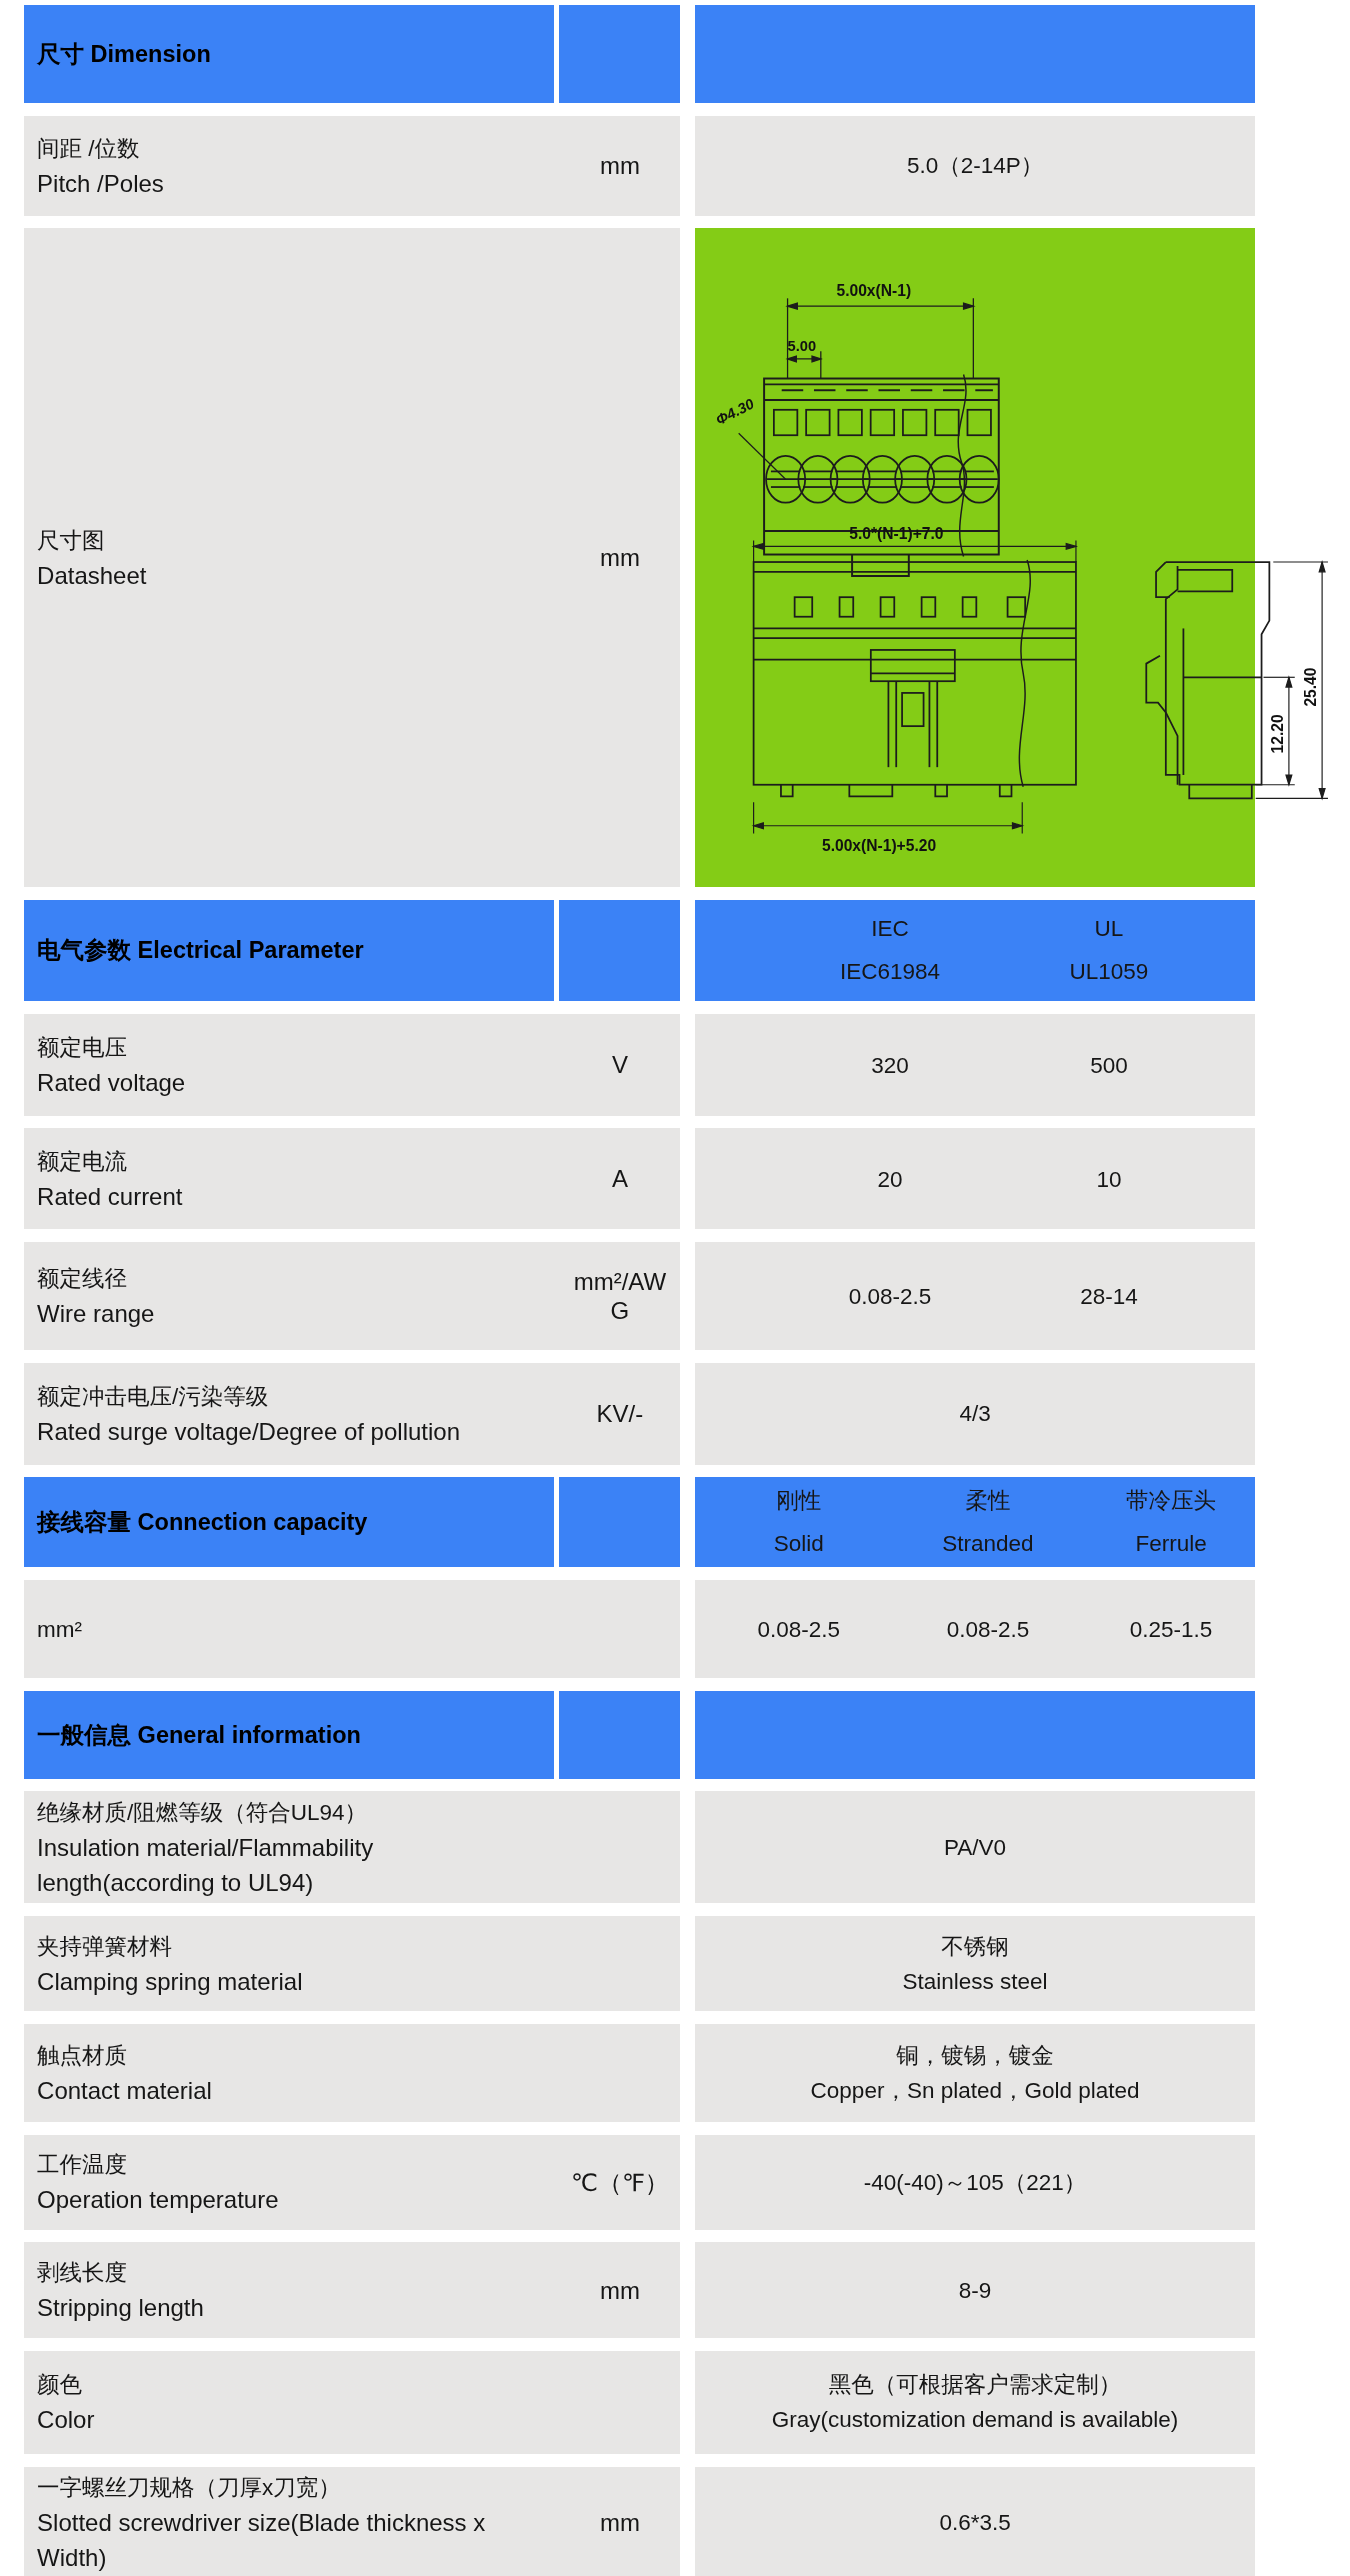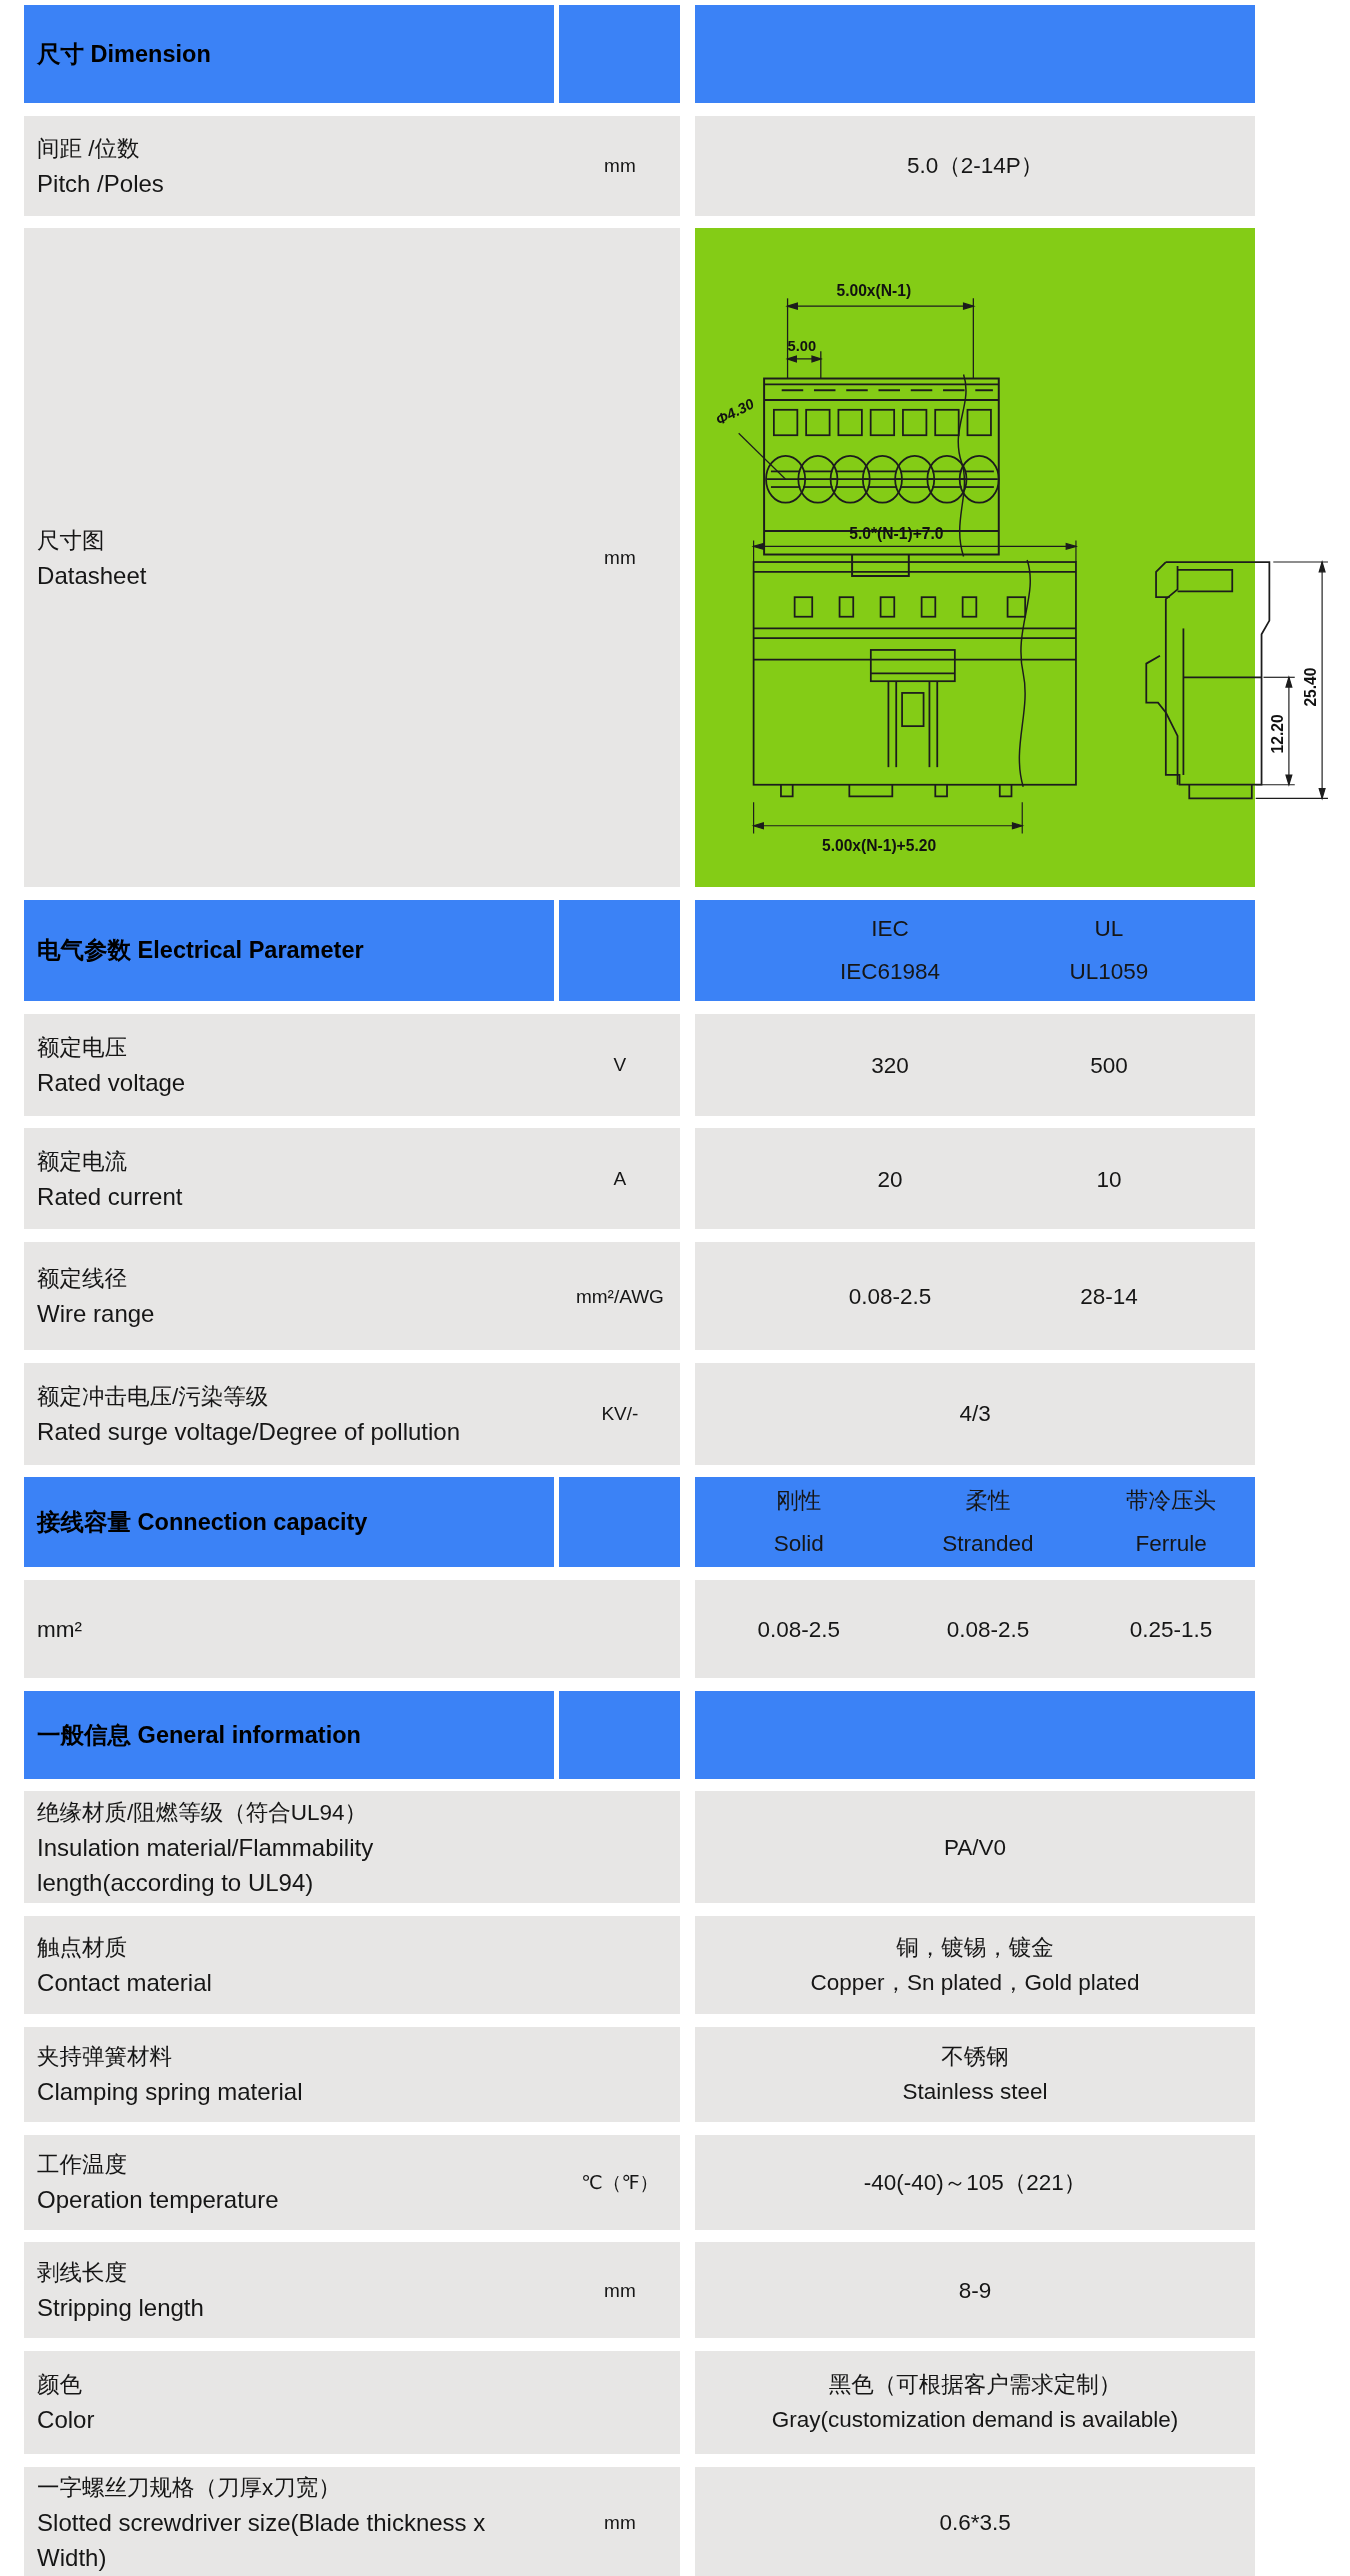--- a/index.html
+++ b/index.html
@@ -12,21 +12,21 @@
   .row{display:flex;margin-bottom:12.7px;}
   .left{width:656px;flex:none;display:flex;position:relative;margin-right:14.7px;}
   .right{width:560px;flex:none;position:relative;display:flex;align-items:center;justify-content:center;text-align:center;}
   .gray{background:#E7E6E5;}
   .blue{background:#3b82f6;}
   .white-bg{background:#84cc16;}
   .label{flex:1;display:flex;flex-direction:column;justify-content:center;padding-left:12.7px;padding-right:5.9px;}
   .label .zh{font-size:22.5px;line-height:35px;}
   .label .en{font-size:24px;line-height:35px;}
   .unit{width:121px;flex:none;display:flex;align-items:center;justify-content:center;text-align:center;
-        font-size:19px;line-height:29px;word-break:break-all;padding:0 2px;box-sizing:border-box;}
+        font-size:24px;line-height:29px;word-break:break-all;padding:0 2px;box-sizing:border-box;}
   .header-title{font-size:23.5px;font-weight:bold;color:#000;}
   
   .seam::after{content:"";position:absolute;left:530px;top:0;width:4.9px;height:100%;background:#ffffff;}
   .val{font-size:22.5px;line-height:35px;}
   .col{position:absolute;top:50%;transform:translate(-50%,-50%);width:max-content;text-align:center;
        font-size:22.5px;line-height:43px;}
   .col-a{left:34.8%;}
   .col-b{left:73.9%;}
   .col-1{left:18.5%;}
   .col-2{left:52.3%;}
@@ -379,55 +379,55 @@
         <span class="zh">绝缘材质/阻燃等级（符合UL94）</span>
         <span class="en">Insulation material/Flammability length(according to UL94)</span>
       </div>
       <div class="unit"></div>
     </div>
     <div class="right gray">
       <span class="val">PA/V0</span>
     </div>
   </div>
 
+  <div class="row" style="height:95px;">
+    <div class="left gray">
+      <div class="label">
+        <span class="zh">夹持弹簧材料</span>
+        <span class="en">Clamping spring material</span>
+      </div>
+      <div class="unit"></div>
+    </div>
+    <div class="right gray">
+      <span class="val">
+        <span style="display:block;">不锈钢</span>
+        <span style="display:block;">Stainless steel</span>
+      </span>
+    </div>
+  </div>
+
   <div class="row" style="height:98px;">
     <div class="left gray">
       <div class="label">
         <span class="zh">触点材质</span>
         <span class="en">Contact material</span>
       </div>
       <div class="unit"></div>
     </div>
     <div class="right gray">
       <span class="val">
         <span style="display:block;">铜，镀锡，镀金</span>
         <span style="display:block;">Copper，Sn plated，Gold plated</span>
       </span>
     </div>
   </div>
 
   <div class="row" style="height:95px;">
     <div class="left gray">
       <div class="label">
-        <span class="zh">夹持弹簧材料</span>
-        <span class="en">Clamping spring material</span>
-      </div>
-      <div class="unit"></div>
-    </div>
-    <div class="right gray">
-      <span class="val">
-        <span style="display:block;">不锈钢</span>
-        <span style="display:block;">Stainless steel</span>
-      </span>
-    </div>
-  </div>
-
-  <div class="row" style="height:95px;">
-    <div class="left gray">
-      <div class="label">
         <span class="zh">工作温度</span>
         <span class="en">Operation temperature</span>
       </div>
       <div class="unit">℃（℉）</div>
     </div>
     <div class="right gray">
       <span class="val">-40(-40)～105（221）</span>
     </div>
   </div>
 

